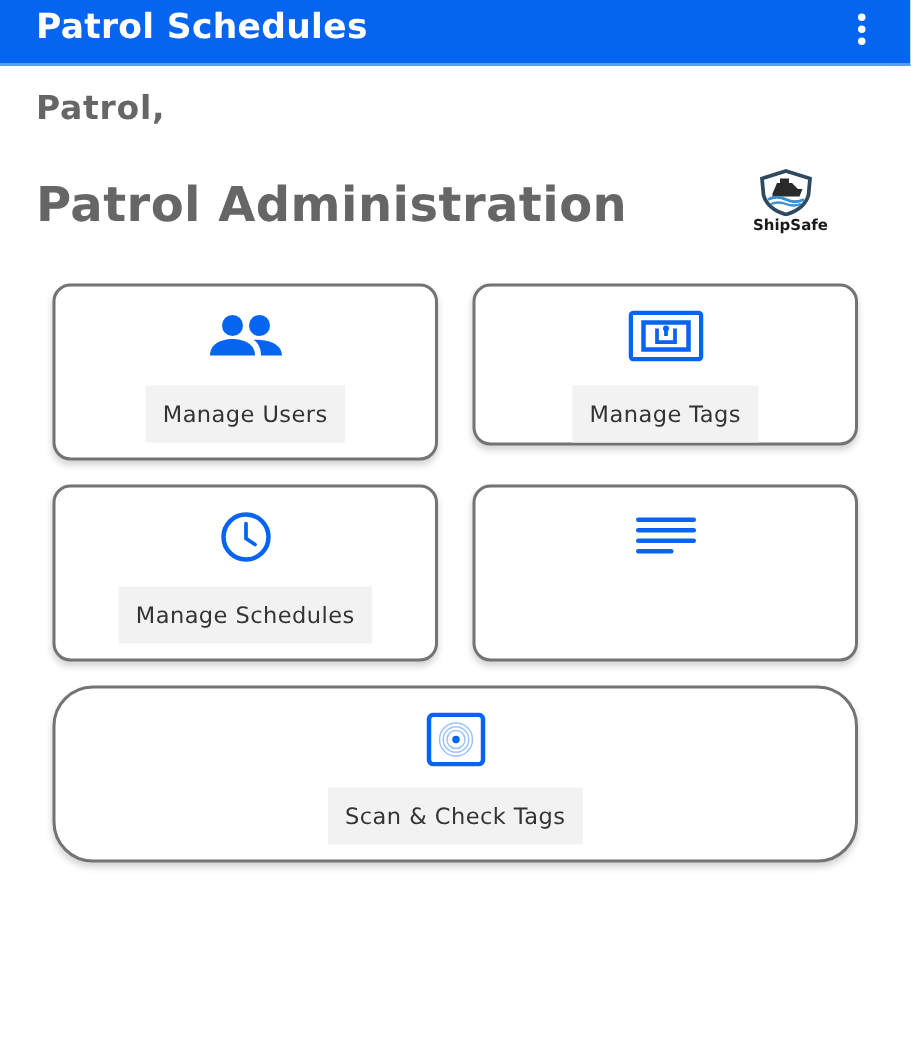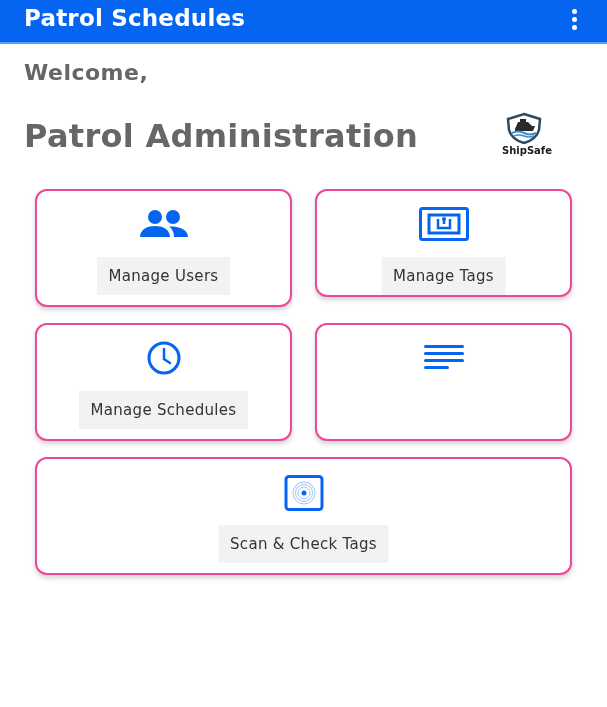--- a/index.html
+++ b/index.html
@@ -31,21 +31,21 @@
     }
     .logo {
       position: absolute; left: 502px; top: 112px; width: 76px; height: 46px;
       display: flex; flex-direction: column; align-items: flex-start;
     }
     .logo svg { display: block; }
     .logo-text { font-size: 10px; font-weight: bold; color: #1a1a1a; margin-top: 1px; }
 
     .card {
       position: absolute; background: #ffffff;
-      border: 2px solid #ec4899; border-radius: 12px;
+      border: 2px solid #737373; border-radius: 12px;
       box-shadow: 0 3px 5px rgba(0,0,0,0.18);
       cursor: pointer;
     }
     .card .icon { position: absolute; left: 50%; transform: translateX(-50%); }
     .card .label {
       position: absolute; left: 50%; transform: translateX(-50%);
       background: #f2f2f2; color: #333333; font-size: 15px; white-space: nowrap;
       height: 38px; line-height: 38px; padding: 0 12px; letter-spacing: 0.3px;
     }
   </style>
@@ -54,21 +54,21 @@
 
 <div class="appbar">
   <div class="appbar-title">Patrol Schedules</div>
   <div class="menu-btn">
     <span></span>
     <span></span>
     <span></span>
   </div>
 </div>
 
-<div class="welcome">Welcome,</div>
+<div class="welcome">Patrol,</div>
 <div class="admin-title">Patrol Administration</div>
 
 <div class="logo">
   <svg width="44" height="32" viewBox="0 0 44 32">
     <path d="M22 2 L38 7 L37 18 C35 25 29 29 22 31 C15 29 9 25 7 18 L6 7 Z" fill="#ffffff" stroke="#2f4a5e" stroke-width="2.5"></path>
     <path d="M13 17 L16 10 L26 10 L30 14 L33 14 L31 19 L13 19 Z" fill="#2a2a2a"></path>
     <rect x="18" y="7" width="6" height="4" fill="#2a2a2a"></rect>
     <path d="M10 21 Q16 18 22 21 T34 21" stroke="#3b8fd1" stroke-width="2" fill="none"></path>
     <path d="M12 24 Q17 22 22 24 T32 24" stroke="#3b8fd1" stroke-width="1.5" fill="none"></path>
   </svg>
@@ -114,21 +114,21 @@
   <div class="icon" style="top:19px;">
     <svg width="44" height="26" viewBox="0 0 44 26">
       <rect x="2" y="1" width="40" height="3" rx="1.5" fill="#0565f1"></rect>
       <rect x="2" y="8" width="40" height="3" rx="1.5" fill="#0565f1"></rect>
       <rect x="2" y="15" width="40" height="3" rx="1.5" fill="#0565f1"></rect>
       <rect x="2" y="22" width="25" height="3" rx="1.5" fill="#0565f1"></rect>
     </svg>
   </div>
 </div>
 
-<div class="card" style="left:35px; top:457px; width:537px; height:118px;">
+<div class="card" style="left:35px; top:457px; width:537px; height:118px;border-radius:27px;">
   <div class="icon" style="top:16px;">
     <svg width="40" height="36" viewBox="0 0 40 36">
       <rect x="2" y="1.5" width="36" height="33" rx="3" fill="#ffffff" stroke="#0565f1" stroke-width="3"></rect>
       <circle cx="20" cy="18" r="11" fill="none" stroke="#9ec4f7" stroke-width="1"></circle>
       <circle cx="20" cy="18" r="8.5" fill="none" stroke="#9ec4f7" stroke-width="1"></circle>
       <circle cx="20" cy="18" r="6" fill="none" stroke="#9ec4f7" stroke-width="1"></circle>
       <circle cx="20" cy="18" r="2.5" fill="#0565f1"></circle>
     </svg>
   </div>
   <div class="label" style="top:66px;">Scan &amp; Check Tags</div>

